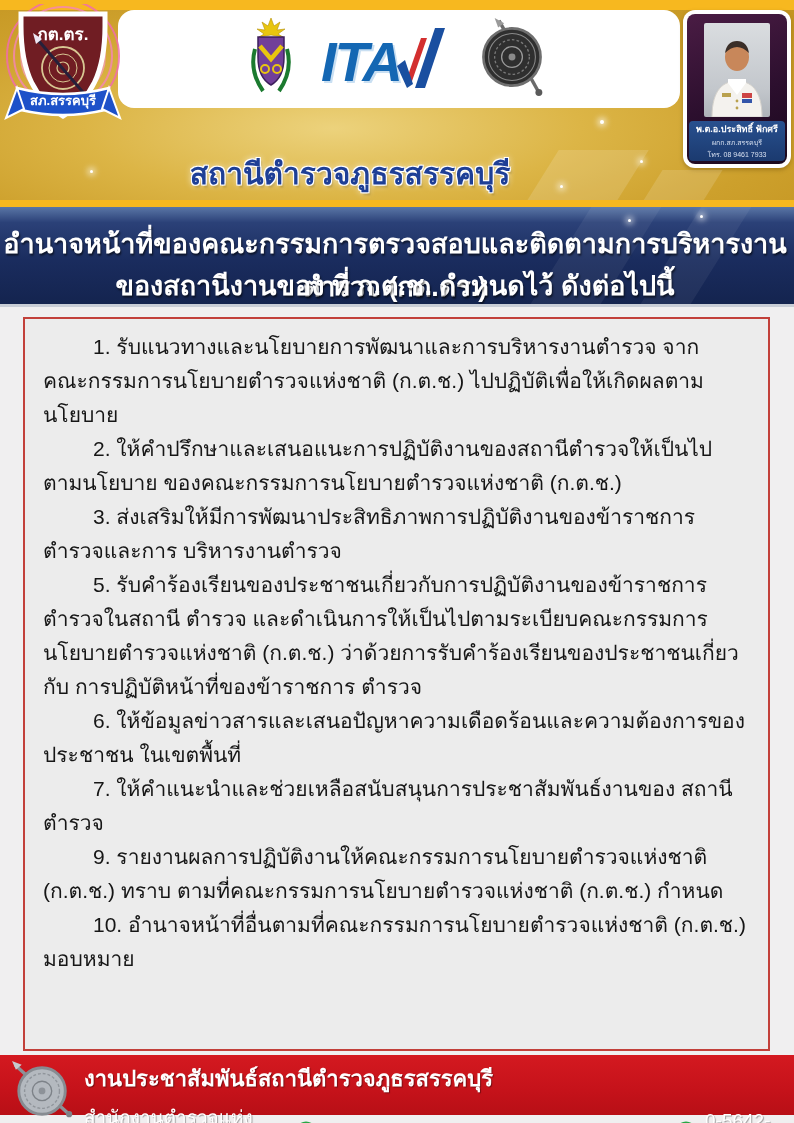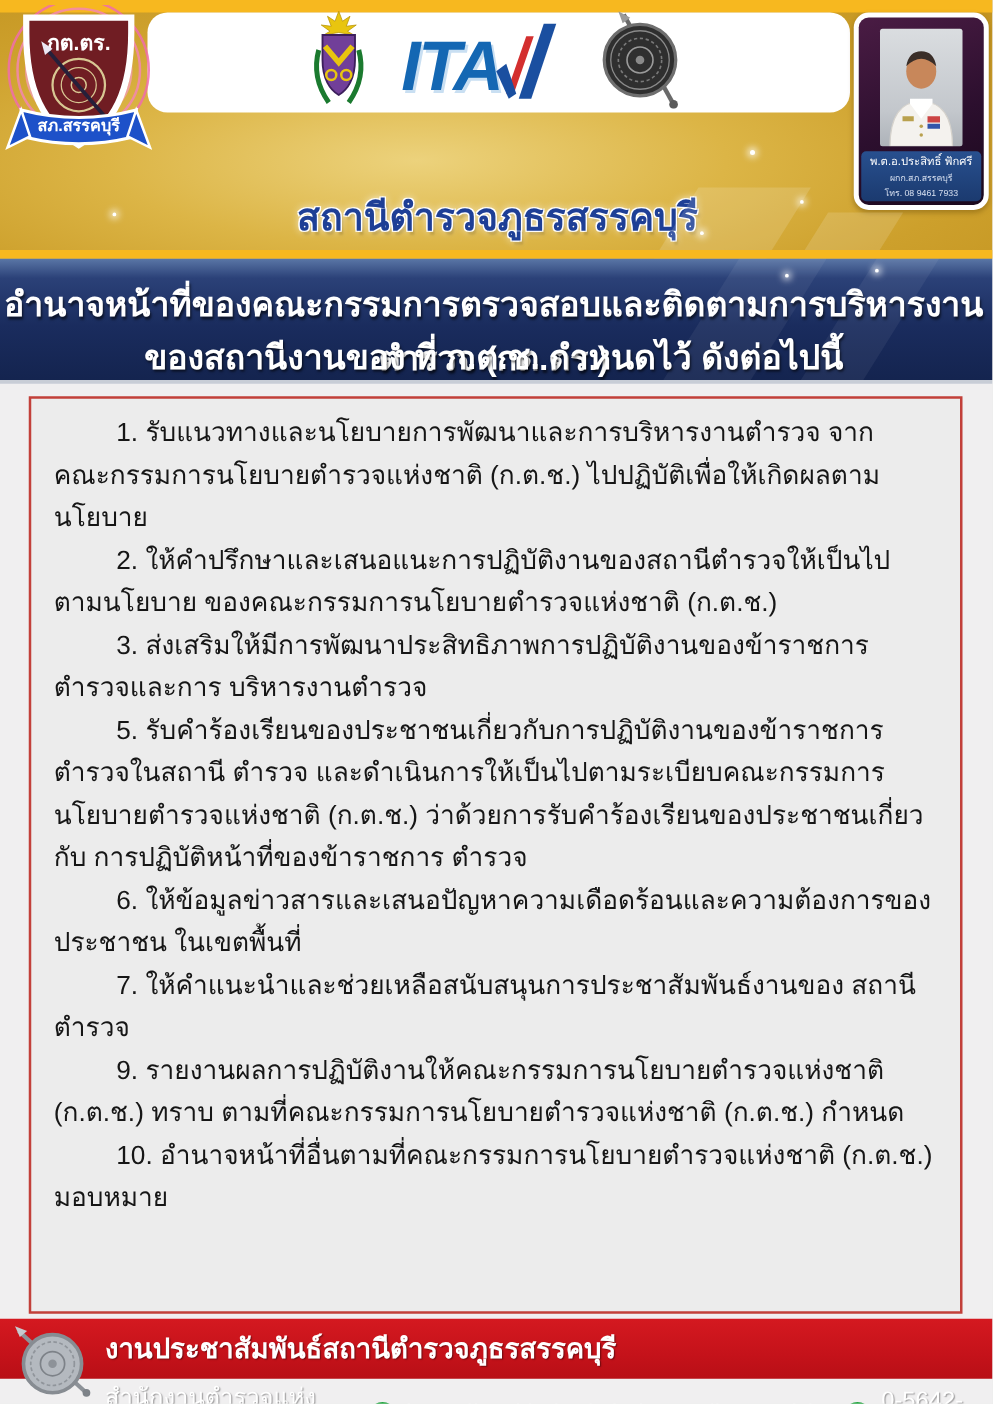--- a/index.html
+++ b/index.html
@@ -9,21 +9,21 @@
     background:#f0eff0;
   }
   
   .header{
     position:absolute;top:0;left:0;width:794px;height:207px;
     background:radial-gradient(ellipse at 42% 62%, #ecd27c 0%, #dcb546 38%, #cda02c 68%, #c2931f 100%);
   }
   .header-strip-top{position:absolute;top:0;left:0;width:100%;height:10px;background:#f7b81f;}
   .header-strip-bottom{position:absolute;bottom:0;left:0;width:100%;height:7px;background:#f7b81f;}
   .logo-box{
-    position:absolute;left:118px;top:10px;width:562px;height:80px;
+    position:absolute;left:118px;top:10px;width:562px;height:98px;
     background:#fff;border-radius:16px;
     display:flex;align-items:center;justify-content:center;gap:26px;text-align:center;
   }
   .ita-wrap{display:flex;align-items:flex-end;position:relative;height:66px;}
   .ita-text{
     font-weight:bold;font-style:italic;font-size:56px;line-height:60px;
     color:#1467b3;letter-spacing:-2px;
     text-shadow:2px 2px 0 #c9dff2;
   }
   .badge{position:absolute;left:4px;top:4px;}
@@ -42,31 +42,31 @@
     margin-top:9px;width:66px;height:94px;
     background:linear-gradient(180deg,#dadde0 0%, #c3c7cc 70%, #aeb3b9 100%);
     border-radius:2px;overflow:hidden;flex:none;
   }
   .name-plate{
     margin-top:4px;width:96px;height:40px;flex:none;
     background:linear-gradient(180deg,#28508f 0%, #1b3a6f 100%);
     border-radius:4px;color:#fff;text-align:center;
     display:flex;flex-direction:column;justify-content:center;gap:1px;
   }
-  .name-plate .l1{font-size:9px;font-weight:normal;}
+  .name-plate .l1{font-size:9px;font-weight:bold;}
   .name-plate .l2{font-size:7px;color:#d7e0f0;}
   .name-plate .l3{font-size:7px;color:#d7e0f0;}
   
   .banner-line{
     position:absolute;left:0;width:700px;text-align:center;
     font-weight:bold;font-size:30px;color:#1e3f96;
     text-shadow:-1px -1px 0 #fff,1px -1px 0 #fff,-1px 1px 0 #fff,1px 1px 0 #fff,0 0 7px rgba(255,255,255,.95),2px 3px 2px rgba(110,80,0,.35);
   }
   .banner-line.one{top:108px;}
-  .banner-line.two{top:150px;padding-left:48px;}
+  .banner-line.two{top:150px;}
   .sparkle{position:absolute;background:#fff;border-radius:50%;box-shadow:0 0 6px 2px rgba(255,255,255,.8);}
   .streak{position:absolute;background:rgba(255,255,255,.14);transform:skewX(-32deg);}
   
   .title-band{
     position:absolute;top:207px;left:0;width:794px;height:100px;overflow:hidden;
     background:linear-gradient(180deg,#5a76a6 0%, #2b4178 16%, #1a2c5e 55%, #14244f 100%);
     border-bottom:3px solid #c8cdd6;box-sizing:border-box;
   }
   .title-band .streak{background:rgba(255,255,255,.06);}
   .band-line{
@@ -81,21 +81,21 @@
     position:absolute;top:317px;left:23px;width:747px;height:734px;
     box-sizing:border-box;background:#ececec;border:2px solid #c2403a;
     padding:11px 22px 0 18px;
   }
   .content-box p{
     margin:0;font-size:21px;line-height:34px;color:#161616;
     text-indent:50px;text-align:left;
   }
   
   .footer{
-    position:absolute;top:1055px;left:0;width:794px;height:48px;
+    position:absolute;top:1055px;left:0;width:794px;height:60px;
     background:linear-gradient(180deg,#d41920 0%, #c5121a 60%, #b80f16 100%);
     color:#fff;
   }
   .footer-emblem{position:absolute;left:12px;top:4px;}
   .footer-text{position:absolute;left:84px;top:6px;width:700px;}
   .footer-line1{font-size:22px;font-weight:bold;text-shadow:1px 1px 1px rgba(0,0,0,.4);}
   .footer-line2{margin-top:6px;display:flex;align-items:center;font-size:19px;text-shadow:1px 1px 1px rgba(0,0,0,.35);}
   .footer-agency{width:252px;}
   .footer-url{margin-left:8px;}
   .footer-phone-num{margin-left:8px;}

